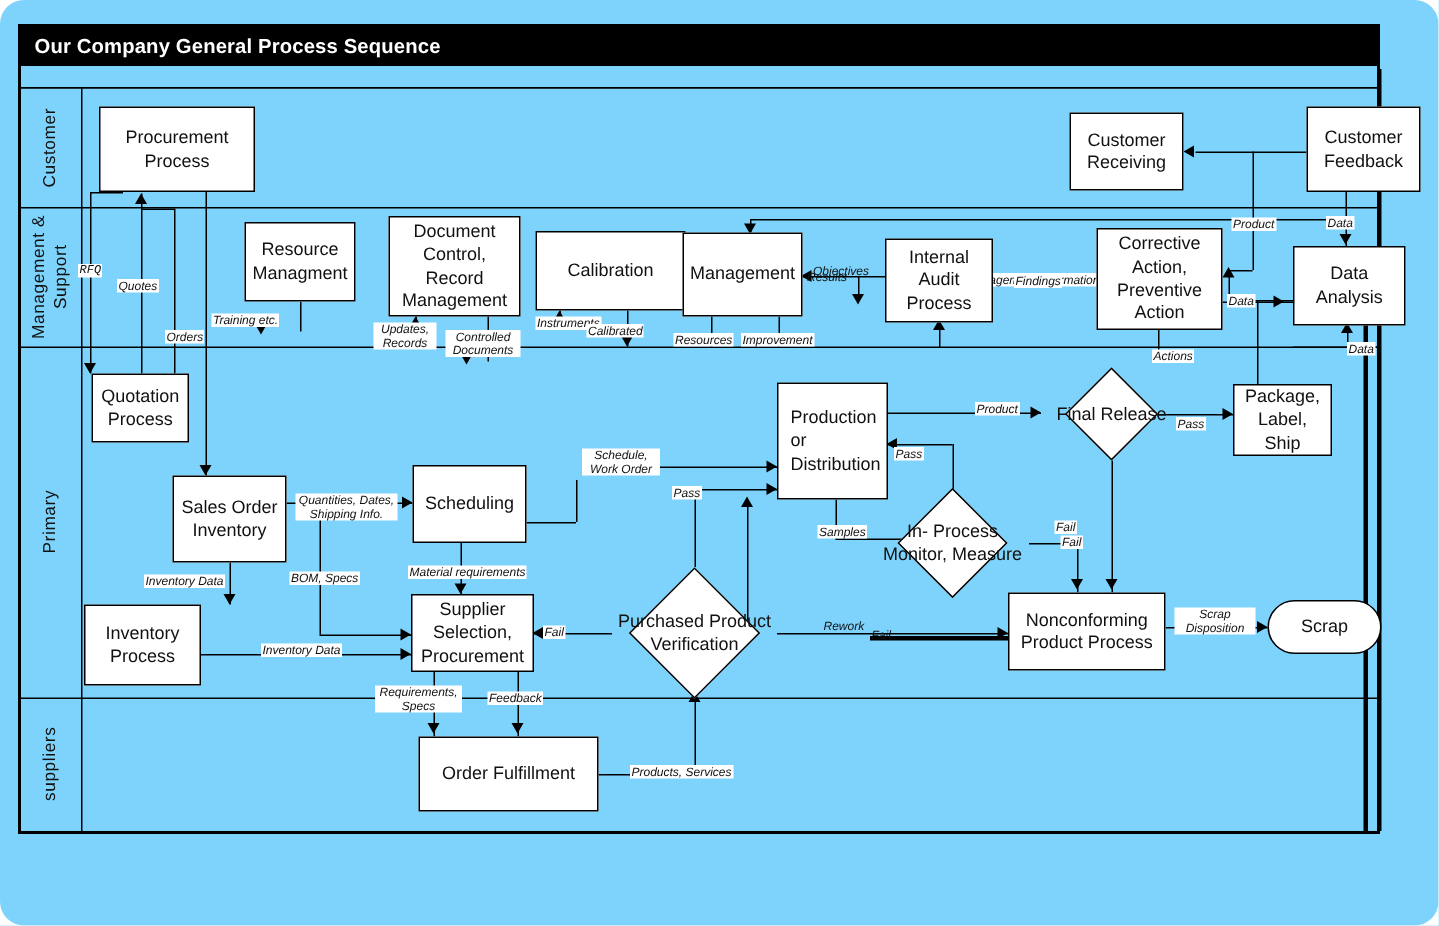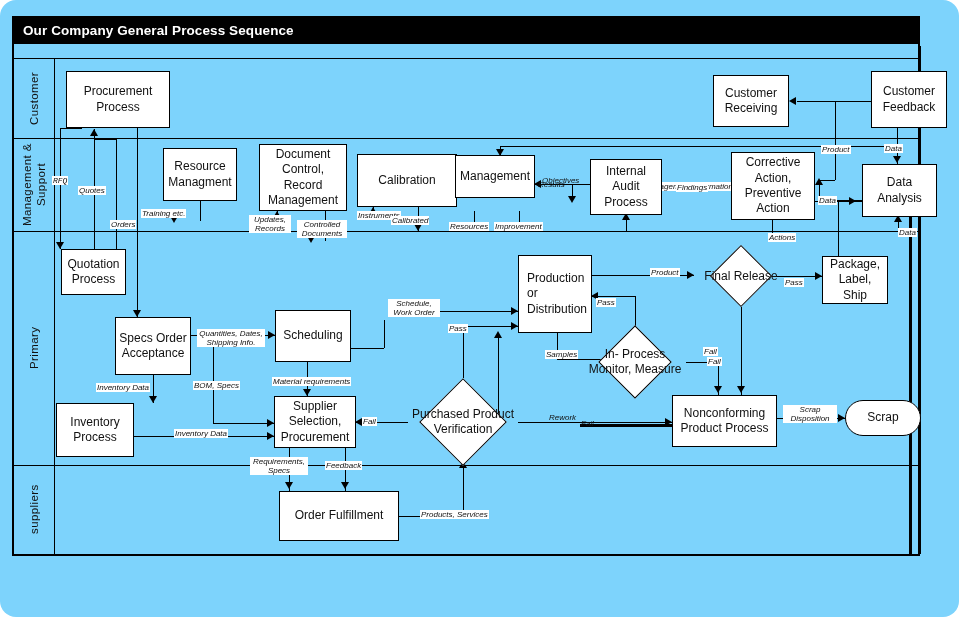--- a/index.html
+++ b/index.html
@@ -214,42 +214,42 @@
   </div>
 
   <div class="node" style="left:259px; top:144px; width:88px; height:67px;">
     <span>Document Control, Record Management</span>
   </div>
 
   <div class="node" style="left:357px; top:154px; width:100px; height:53px;">
     <span>Calibration</span>
   </div>
 
-  <div class="node" style="left:455px; top:155px; width:80px; height:43px;">
+  <div class="node" style="left:455px; top:155px; width:80px; height:56px;">
     <span>Management</span>
   </div>
 
   <div class="node" style="left:590px; top:159px; width:72px; height:56px;">
     <span>Internal Audit Process</span>
   </div>
 
   <div class="node" style="left:731px; top:152px; width:84px; height:68px;">
     <span>Corrective Action, Preventive Action</span>
   </div>
 
   <div class="node" style="left:862px; top:164px; width:75px; height:53px;">
     <span>Data Analysis</span>
   </div>
 
   <div class="node" style="left:61px; top:249px; width:65px; height:46px;">
     <span>Quotation Process</span>
   </div>
 
   <div class="node" style="left:115px; top:317px; width:76px; height:58px;">
-    <span>Specs Order Acceptance</span>
+    <span>Sales Order Inventory</span>
   </div>
 
   <div class="node" style="left:56px; top:403px; width:78px; height:54px;">
     <span>Inventory Process</span>
   </div>
 
   <div class="node" style="left:275px; top:310px; width:76px; height:52px;">
     <span>Scheduling</span>
   </div>
 

